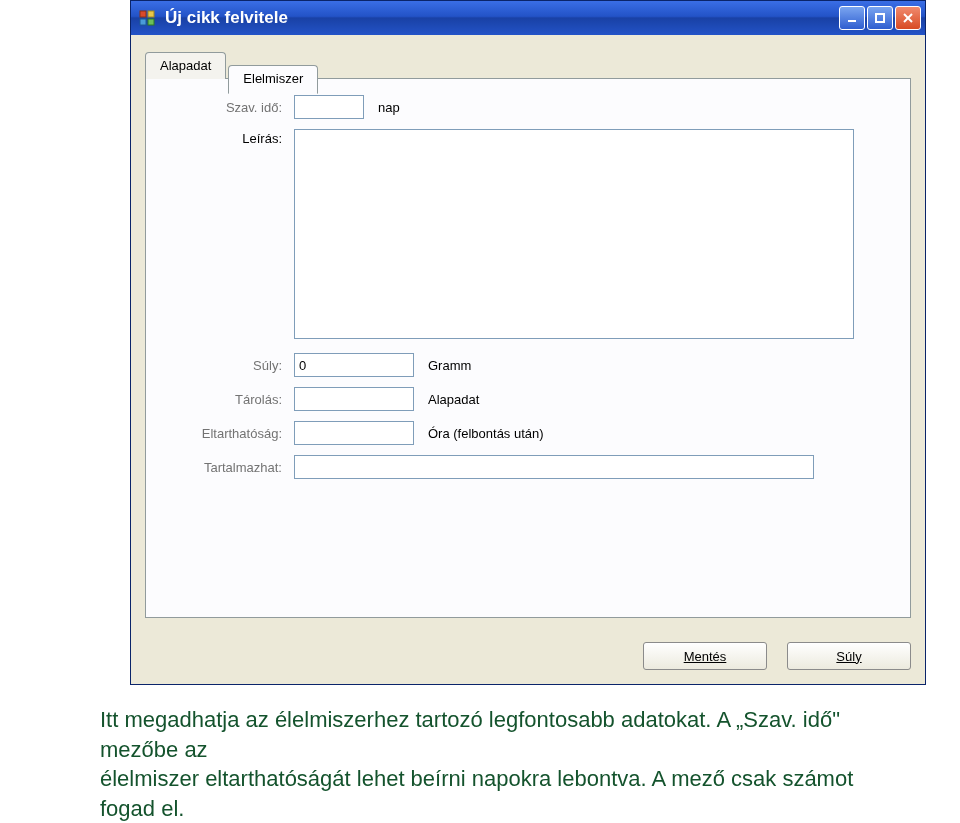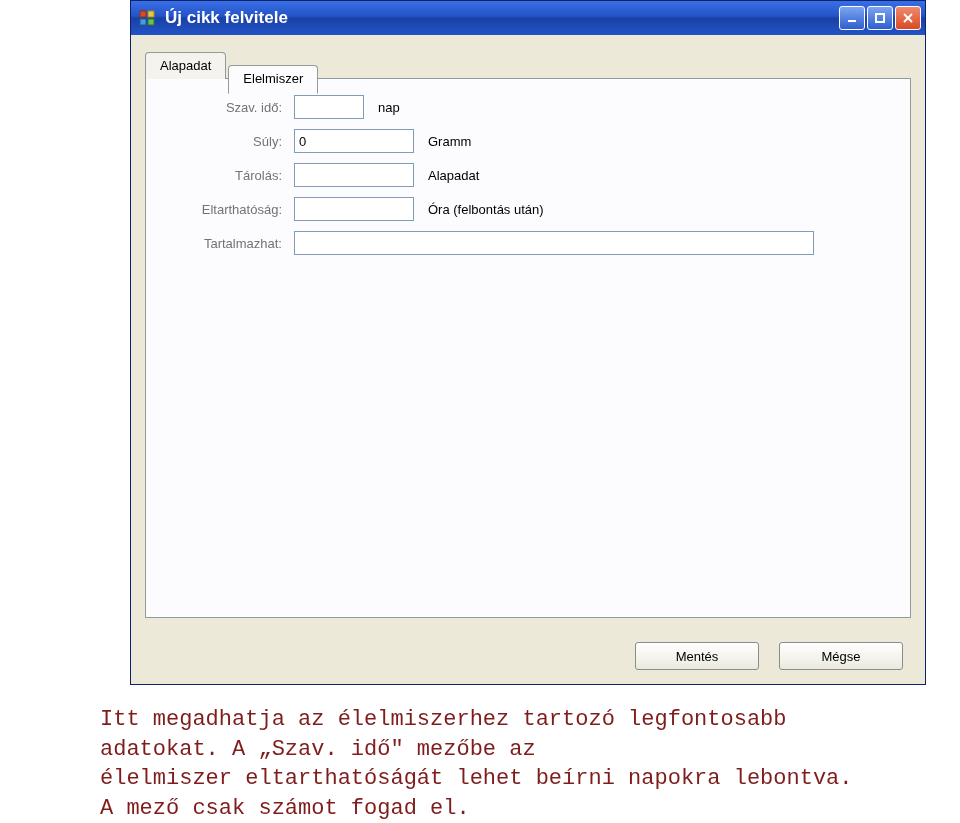--- a/index.html
+++ b/index.html
@@ -151,41 +151,42 @@
       resize: none;
       font-family: inherit;
       font-size: 13px;
       padding: 4px;
     }
 
     .button-bar {
       display: flex;
       justify-content: flex-end;
       gap: 20px;
-      padding: 10px 22px 14px 0;
+      padding: 10px 14px 14px 0;
       background: #ece9d8;
+      text-decoration: underline;
     }
     .btn {
       min-width: 124px;
       height: 28px;
       border: 1px solid #8b8b8b;
       border-radius: 3px;
       background: linear-gradient(to bottom,#ffffff,#eceade);
       font-family: inherit;
       font-size: 13px;
       cursor: default;
     }
 
     .caption {
       width: 760px;
       margin: 18px 0 0 100px;
-      font-family: Liberation Mono, monospace;
+      font-family: Liberation Sans, sans-serif;
       font-size: 22px;
       line-height: 1.35;
-      color: #7f1d1d;
+      color: #14532d;
     }
   </style>
 </head>
 <body>
 
 <div class="page">
 
   <div class="window">
     <div class="titlebar">
       <span class="app-icon">
@@ -224,20 +225,24 @@
       </div>
 
       <div class="panel">
 
         <div class="form-row">
           <div class="lbl">Szav. idő:</div>
           <input class="text-input small-input" type="text" value="" style="">
           <div class="unit">nap</div>
         </div>
 
+        <div class="desc-row">
+          <div class="lbl">Leírás:</div>
+          <textarea class="textarea" style=""></textarea>
+        </div>
 
         <div class="form-row">
           <div class="lbl">Súly:</div>
           <input class="text-input med-input" type="text" value="0" style="">
           <div class="unit">Gramm</div>
         </div>
 
         <div class="form-row">
           <div class="lbl">Tárolás:</div>
           <input class="text-input med-input" type="text" value="" style="">
@@ -252,21 +257,21 @@
 
         <div class="form-row">
           <div class="lbl">Tartalmazhat:</div>
           <input class="text-input big-input" type="text" value="" style="">
         </div>
       </div>
     </div>
 
     <div class="button-bar">
       <button class="btn">Mentés</button>
-      <button class="btn">Mégse</button>
+      <button class="btn">Súly</button>
     </div>
   </div>
 
   <div class="caption">
     <span>Itt megadhatja az élelmiszerhez tartozó legfontosabb adatokat. A „Szav. idő" mezőbe az</span><br>
     <span>élelmiszer eltarthatóságát lehet beírni napokra lebontva. A mező csak számot fogad el.</span>
   </div>
 
 </div>
 

